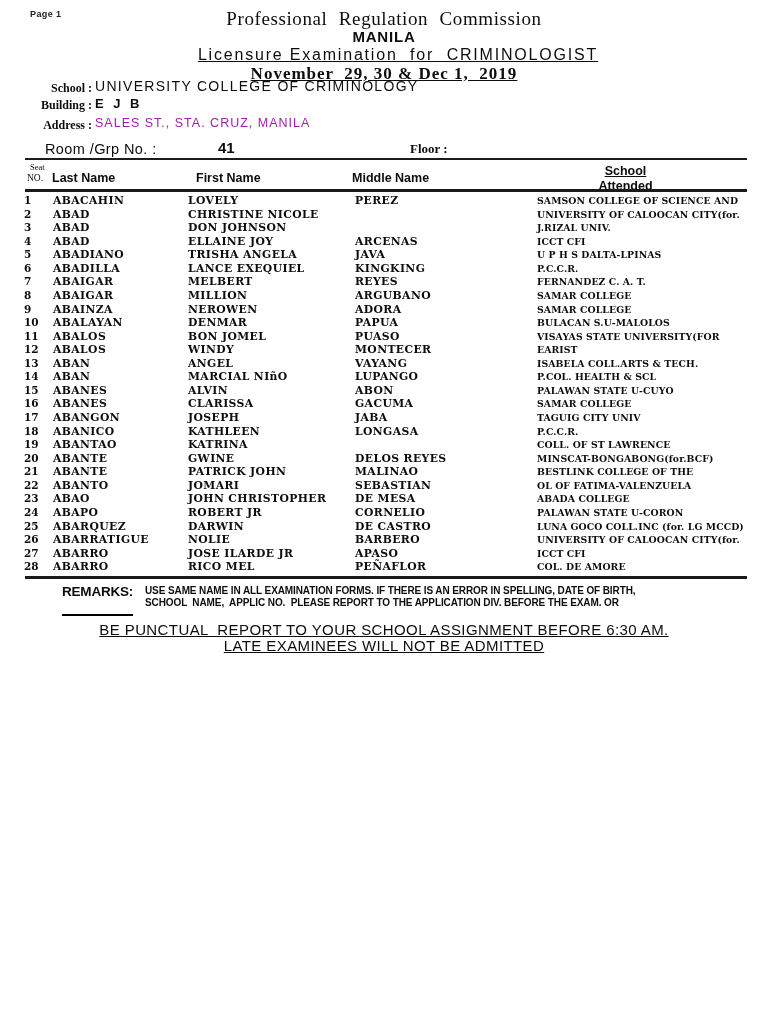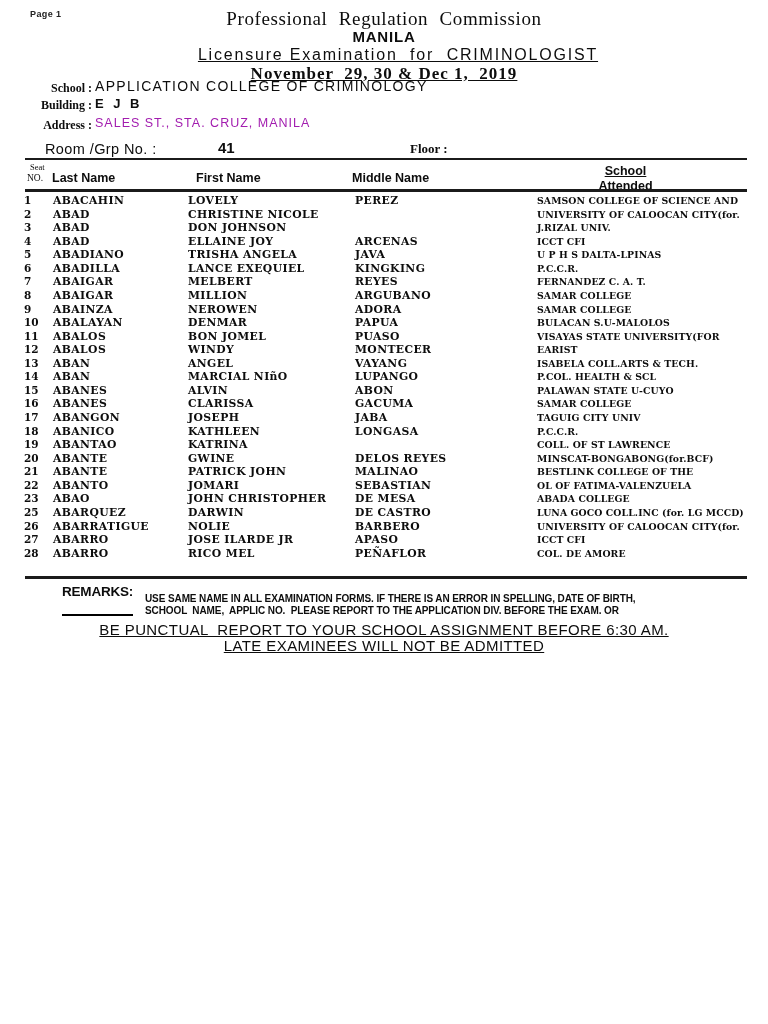--- a/index.html
+++ b/index.html
@@ -50,21 +50,21 @@
   .cell{position:absolute;top:0;white-space:nowrap;font-weight:bold;font-family:"DejaVu Serif",serif;}
   .c-no{left:24px;font-size:10.5px;}
   .c-last{left:53px;font-size:10.8px;letter-spacing:.4px;}
   .c-first{left:188px;font-size:10.8px;letter-spacing:.4px;}
   .c-middle{left:355px;font-size:10.8px;letter-spacing:.4px;}
   .c-school{left:537px;font-size:9.3px;letter-spacing:.1px;top:1px;}
 
   
   .remarks-label{top:584px;left:62px;font-family:"Liberation Sans",sans-serif;font-weight:bold;
                  font-size:13.5px;letter-spacing:-.2px;border-bottom:2px solid #000;padding-bottom:15px;}
-  .rline{left:145px;font-family:"Liberation Sans",sans-serif;font-weight:bold;font-size:10px;letter-spacing:-.1px;margin-top:8px;}
+  .rline{left:145px;font-family:"Liberation Sans",sans-serif;font-weight:bold;font-size:10px;letter-spacing:-.1px;}
   .rline1{top:585px;}
   .rline2{top:597px;}
   .rline3{top:609px;}
   .punctual{top:621px;font-family:"Liberation Sans",sans-serif;font-size:15px;letter-spacing:.4px;
             text-decoration:underline;}
   .late{top:637px;font-family:"Liberation Sans",sans-serif;font-size:15px;letter-spacing:.4px;
         text-decoration:underline;}
 </style>
 </head>
 <body>
@@ -72,21 +72,21 @@
 <div class="page">
 
   <div class="abs page-label">Page 1</div>
 
   <div class="abs center org">Professional Regulation Commission</div>
   <div class="abs center city">MANILA</div>
   <div class="abs center exam">Licensure Examination  for  CRIMINOLOGIST</div>
   <div class="abs center dates">November  29, 30 &amp; Dec 1,  2019</div>
 
   <div class="abs lbl lbl-school">School :</div>
-  <div class="abs val val-school">APPLICATION COLLEGE OF CRIMINOLOGY</div>
+  <div class="abs val val-school">UNIVERSITY COLLEGE OF CRIMINOLOGY</div>
 
   <div class="abs lbl lbl-building">Building :</div>
   <div class="abs val val-building">E J B</div>
 
   <div class="abs lbl lbl-address">Address :</div>
   <div class="abs val val-address">SALES ST., STA. CRUZ, MANILA</div>
 
   <div class="abs room-label">Room /Grp No. :</div>
   <div class="abs room-value">41</div>
   <div class="abs floor-label">Floor :</div>
@@ -281,20 +281,27 @@
   </div>
 
   <div class="trow">
     <span class="cell c-no">23</span>
     <span class="cell c-last">ABAO</span>
     <span class="cell c-first">JOHN CHRISTOPHER</span>
     <span class="cell c-middle">DE MESA</span>
     <span class="cell c-school">ABADA COLLEGE</span>
   </div>
 
+  <div class="trow">
+    <span class="cell c-no">24</span>
+    <span class="cell c-last">ABAPO</span>
+    <span class="cell c-first">ROBERT JR</span>
+    <span class="cell c-middle">CORNELIO</span>
+    <span class="cell c-school">PALAWAN STATE U-CORON</span>
+  </div>
 
   <div class="trow">
     <span class="cell c-no">25</span>
     <span class="cell c-last">ABARQUEZ</span>
     <span class="cell c-first">DARWIN</span>
     <span class="cell c-middle">DE CASTRO</span>
     <span class="cell c-school">LUNA GOCO COLL.INC (for. LG MCCD)</span>
   </div>
 
   <div class="trow">

